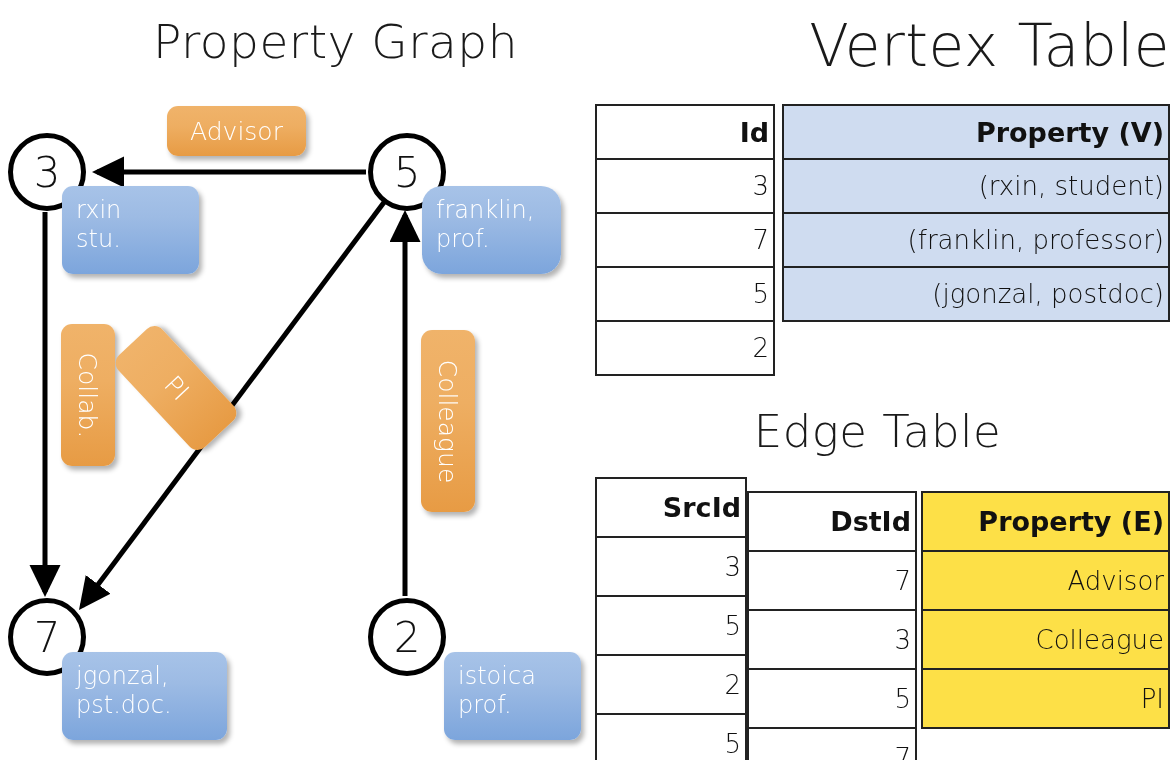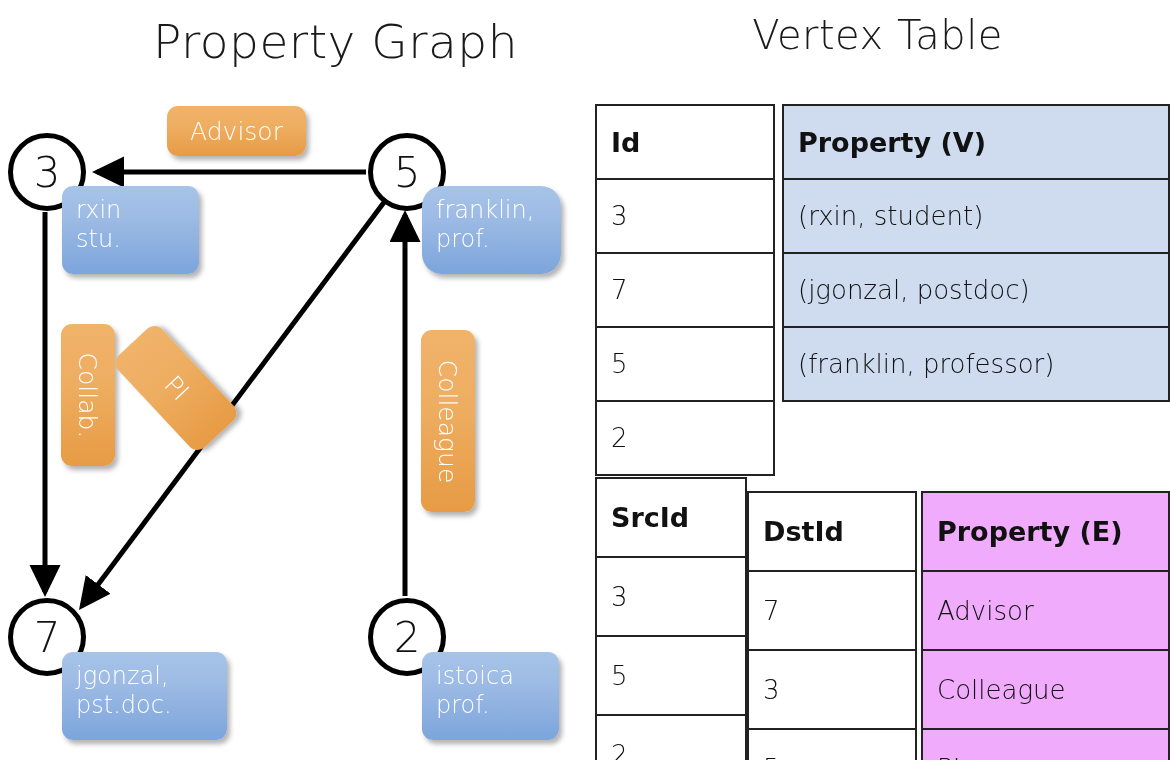--- a/index.html
+++ b/index.html
@@ -15,21 +15,21 @@
   
   .title{
     position:absolute;
     font-weight:300;
     color:#1a1a1a;
     letter-spacing:0.5px;
     white-space:nowrap;
     font-family:"DejaVu Sans", sans-serif;
   }
   #t-property-graph{left:0;top:14px;width:585px;text-align:center;font-size:47px;margin-left:43px;}
-  #t-vertex-table{left:585px;top:12px;width:585px;text-align:center;font-size:40px;}
+  #t-vertex-table{left:585px;top:12px;width:585px;text-align:right;font-size:58px;}
   #t-edge-table{left:585px;top:405px;width:585px;text-align:center;font-size:45px;}
 
   
   .node{
     position:absolute;
     width:78px;height:78px;
     border:5px solid #000;
     border-radius:50%;
     background:#fff;
     box-sizing:border-box;
@@ -54,21 +54,21 @@
     font-family:"DejaVu Sans", sans-serif;
     font-weight:300;
     padding:10px 14px;
     box-sizing:border-box;
     line-height:1.22;
     z-index:7;
   }
   #vbox-rxin{left:62px;top:186px;width:137px;height:88px;}
   #vbox-franklin{left:422px;top:186px;width:139px;height:88px;border-radius:20px;}
   #vbox-jgonzal{left:62px;top:652px;width:165px;height:88px;}
-  #vbox-istoica{left:422px;top:652px;width:137px;height:88px;}
+  #vbox-istoica{left:444px;top:652px;width:137px;height:88px;}
 
   
   .ebox{
     position:absolute;
     border-radius:11px;
     background:linear-gradient(to bottom,#f0b36a 0%,#eeae62 40%,#e79b44 100%);
     box-shadow:3px 4px 5px rgba(0,0,0,0.30);
     color:#ffffff;
     font-size:25px;
     font-family:"DejaVu Sans", sans-serif;
@@ -90,51 +90,52 @@
   #ebox-pi .rot{transform:rotate(90deg);}
   .rot{display:block;}
 
   
   #edges{position:absolute;left:0;top:0;width:585px;height:760px;z-index:4;}
 
   
   .tbl{position:absolute;border-collapse:collapse;font-family:"DejaVu Sans", sans-serif;}
   .tbl td,.tbl th{
     border:2px solid #222;
-    text-align:left;
+    text-align:right;
     font-weight:300;
     font-size:26px;
     color:#111;
-    padding:14px;
+    padding:4px;
     height:44px;
     background:#fff;
   }
   .tbl th{font-weight:700;font-size:27px;}
 
   
   #vertex-id-tbl{left:595px;top:104px;width:180px;}
   #vertex-prop-tbl{left:782px;top:104px;width:388px;}
   #vertex-prop-tbl td,#vertex-prop-tbl th{background:#cfdcf0;}
 
   
   #edge-src-tbl{left:595px;top:477px;width:152px;}
   #edge-dst-tbl{left:747px;top:491px;width:170px;}
   #edge-prop-tbl{left:921px;top:491px;width:249px;}
-  #edge-prop-tbl td,#edge-prop-tbl th{background:#f0abfc;}
+  #edge-prop-tbl td,#edge-prop-tbl th{background:#fde047;}
   #edge-src-tbl td,#edge-src-tbl th,
   #edge-dst-tbl td,#edge-dst-tbl th,
   #edge-prop-tbl td,#edge-prop-tbl th{height:49px;}
 </style>
 </head>
 <body>
 
 <div class="stage">
 
   <div class="title" id="t-property-graph">Property Graph</div>
   <div class="title" id="t-vertex-table">Vertex Table</div>
+  <div class="title" id="t-edge-table">Edge Table</div>
 
   <svg id="edges" viewBox="0 0 585 760" xmlns="http://www.w3.org/2000/svg">
     <defs>
       <marker id="ah" markerWidth="7" markerHeight="7" refX="5.4" refY="3.1" orient="auto" markerUnits="strokeWidth">
         <path d="M0,0 L6.4,3.1 L0,6.2 z" fill="#000"></path>
       </marker>
     </defs>
 
     <line x1="366" y1="172" x2="97" y2="172" stroke="#000" stroke-width="5" marker-end="url(#ah)"></line>
 
@@ -214,25 +215,25 @@
     <thead>
       <tr>
         <th>Property (V)</th>
       </tr>
     </thead>
     <tbody id="vertex-prop-body">
         <tr>
           <td>(rxin, student)</td>
         </tr>
         <tr>
+          <td>(franklin, professor)</td>
+        </tr>
+        <tr>
           <td>(jgonzal, postdoc)</td>
         </tr>
-        <tr>
-          <td>(franklin, professor)</td>
-        </tr>
       </tbody>
   </table>
 
   <table class="tbl" id="edge-src-tbl">
     <thead>
       <tr>
         <th>SrcId</th>
       </tr>
     </thead>
     <tbody id="edge-src-body">

